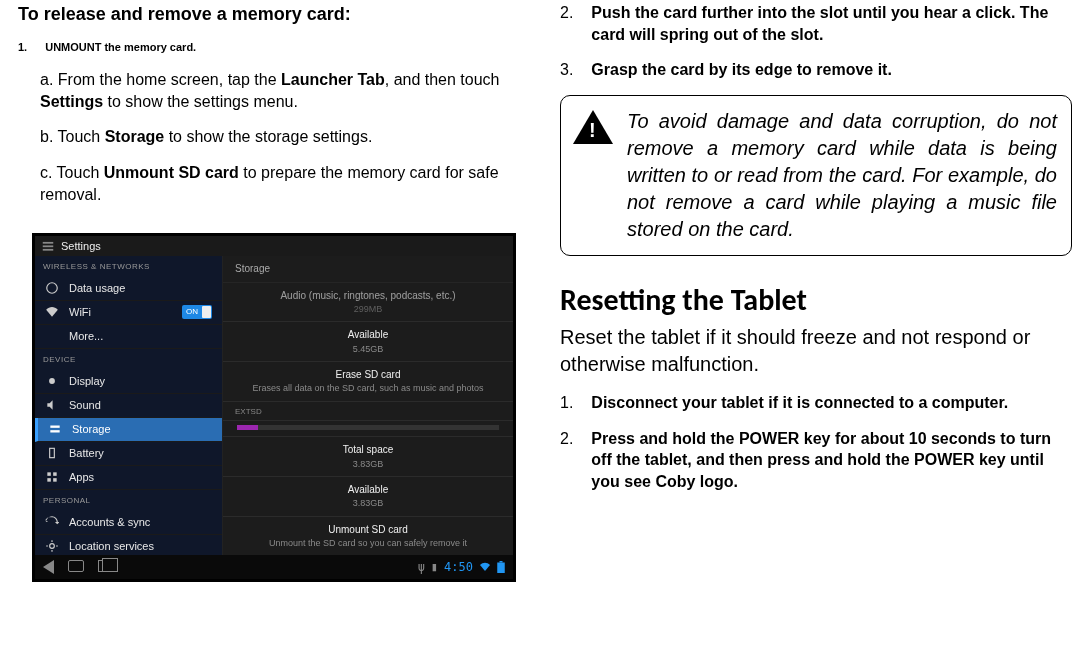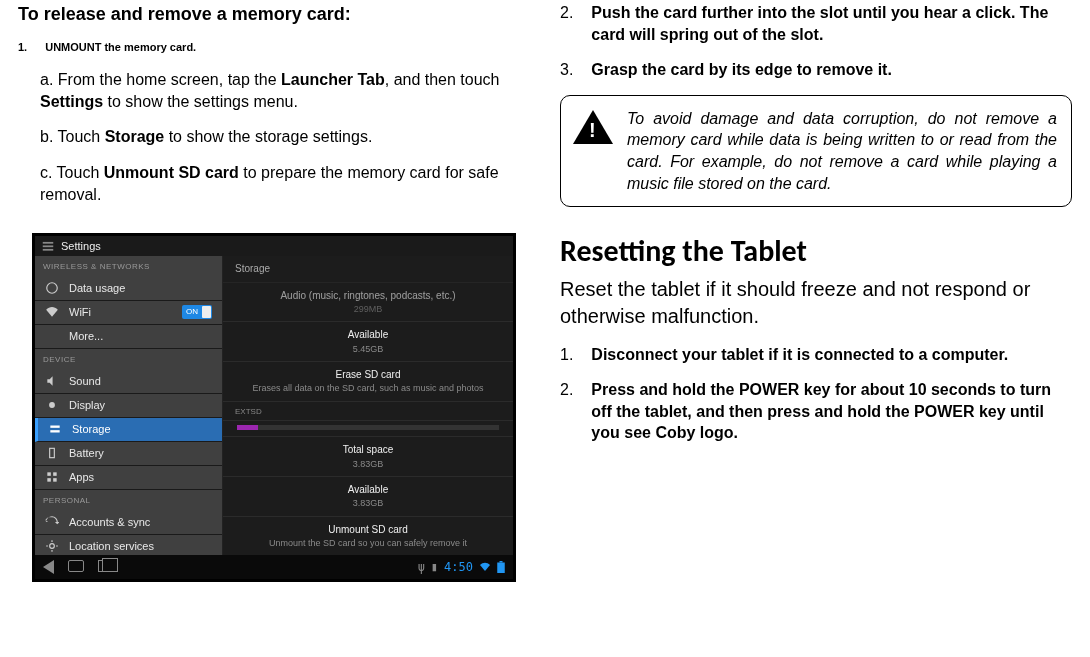--- a/index.html
+++ b/index.html
@@ -45,21 +45,21 @@
   .shot-top {
     height: 20px; background:#1a1a1a;
     display:flex; align-items:center; gap:6px; padding-left:6px;
     color:#eee; font-size:11px;
   }
   .shot-body {
     position:absolute; top:20px; bottom:24px; left:0; right:0;
     display:flex;
   }
   .sidebar {
-    width: 188px; background:#404040; border-right:1px solid #222;
+    width: 188px; background:#0f172a; border-right:1px solid #222;
     display:flex; flex-direction:column;
     font-size:11px;
     color:#e8e8e8;
     overflow:hidden;
   }
   .sb-cat { color:#999; font-size:8px; letter-spacing:0.5px;
     padding:6px 8px 4px 8px; text-transform:uppercase; }
   .sb-item { display:flex; align-items:center; gap:10px;
     padding:6px 10px; border-bottom:1px solid #1a1a1a; min-height:24px; }
   .sb-item.sel { background:#2a6db3; border-left:3px solid #3aa0ff; color:#fff; }
@@ -120,21 +120,21 @@
   }
   .warn-icon::after {
     content:"!";
     position:absolute;
     left:-4px; top:10px;
     color:#fff;
     font-weight:bold;
     font-size:20px;
     line-height:1;
   }
-  .warn-text { font-style: italic; text-align: justify; font-size:16px; }
+  .warn-text { font-style: italic; text-align: justify; font-size:20px; }
 
   .h2 { font-family: Calibri, Arial, sans-serif; font-size:30px; font-weight:bold; margin-bottom:4px; }
   .lead { font-size:20px; margin-bottom:14px; }
 
   svg { display:block; }
 </style>
 </head>
 <body>
 
 <div class="col col-left">
@@ -197,33 +197,33 @@
         <div class="sb-item">
           <span class="sb-icon"></span>
           <span>More...</span>
         </div>
 
         <div class="sb-cat">DEVICE</div>
 
         <div class="sb-item">
           <span class="sb-icon">
             <svg viewBox="0 0 24 24" width="14" height="14">
+                <circle cx="12" cy="12" r="5" fill="#ccc"></circle>
+              </svg>
+          </span>
+          <span>Display</span>
+        </div>
+
+        <div class="sb-item">
+          <span class="sb-icon">
+            <svg viewBox="0 0 24 24" width="14" height="14">
                 <path d="M4 9h4l5-5v16l-5-5H4z" fill="#ccc"></path>
               </svg>
           </span>
           <span>Sound</span>
-        </div>
-
-        <div class="sb-item">
-          <span class="sb-icon">
-            <svg viewBox="0 0 24 24" width="14" height="14">
-                <circle cx="12" cy="12" r="5" fill="#ccc"></circle>
-              </svg>
-          </span>
-          <span>Display</span>
         </div>
 
         <div class="sb-item sel">
           <span class="sb-icon">
             <svg viewBox="0 0 24 24" width="14" height="14">
                 <rect x="4" y="6" width="16" height="4" fill="#fff"></rect>
                 <rect x="4" y="14" width="16" height="4" fill="#fff"></rect>
               </svg>
           </span>
           <span>Storage</span>

